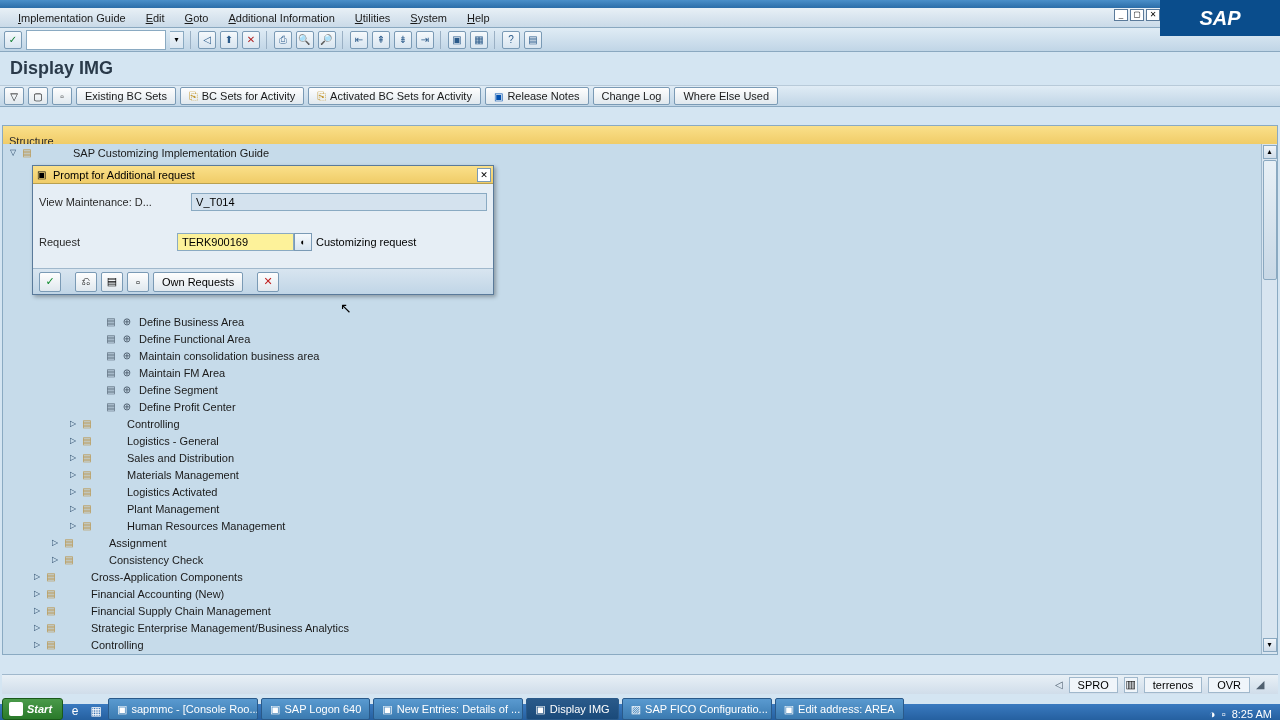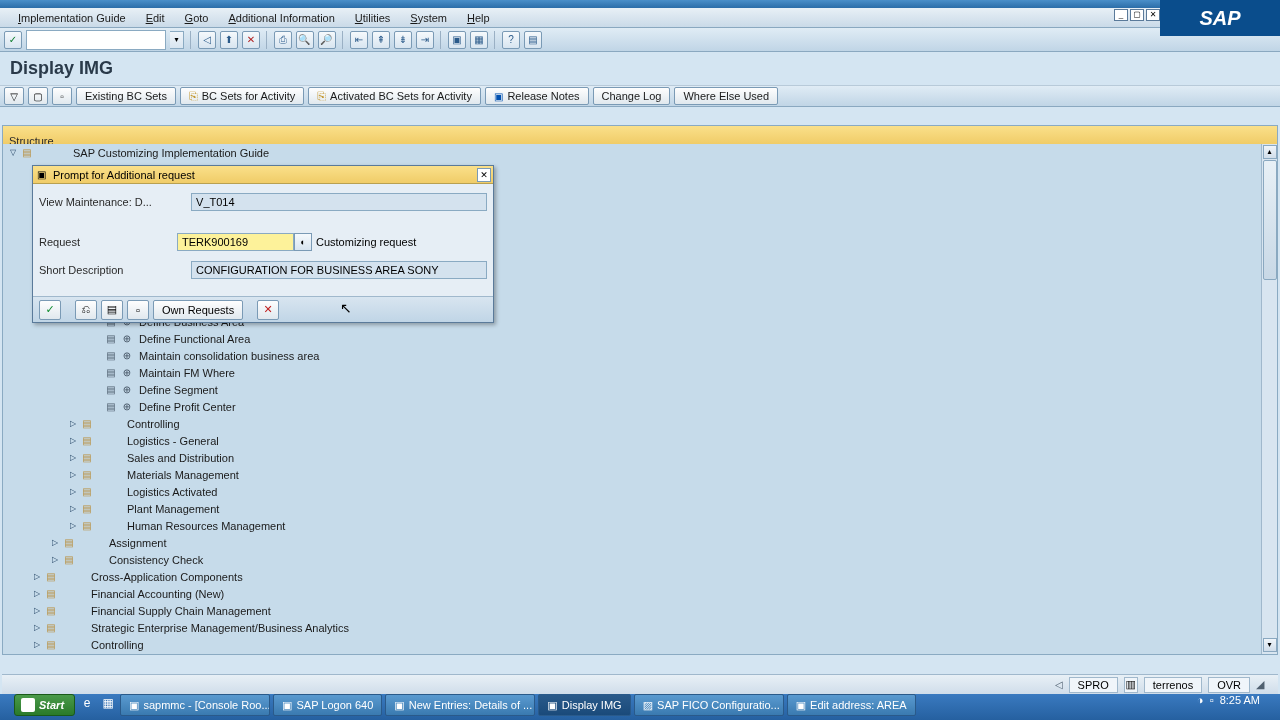--- a/index.html
+++ b/index.html
@@ -53,21 +53,21 @@
 .dialog-footer { height: 26px; background: linear-gradient(#d8e5f0, #c0d5e6); border-top: 1px solid #a0b8cc; display: flex; align-items: center; padding: 0 6px; gap: 4px; position: relative; }
 .dlg-btn { width: 22px; height: 20px; background: linear-gradient(#fefefe, #e0e8ee); border: 1px solid #7a9ab5; border-radius: 2px; display: inline-flex; align-items: center; justify-content: center; cursor: pointer; font-size: 11px; }
 .dlg-btn.text { width: auto; padding: 0 8px; }
 .dlg-btn.green { color: #0a8a2a; }
 .dlg-btn.red { color: #c02020; }
 .cursor-arrow { position: absolute; left: 340px; top: 300px; font-size: 14px; z-index: 200; color: #000; pointer-events: none; }
 
 .statusbar { position: absolute; left: 2px; right: 2px; bottom: 26px; height: 20px; background: linear-gradient(#e8f0f6, #d0ddea); border-top: 1px solid #a0b8cc; display: flex; align-items: center; justify-content: flex-end; padding: 0 6px; gap: 6px; }
 .status-cell { border: 1px solid #a0b8cc; padding: 1px 8px; height: 16px; display: flex; align-items: center; background: #f0f5fa; }
 
-.taskbar { position: absolute; left: 0; right: 0; bottom: 0; height: 26px; background: linear-gradient(#3a7ac0, #2560a0); display: flex; align-items: flex-start; padding: 0 14px; }
+.taskbar { position: absolute; left: 0; right: 0; bottom: 0; height: 16px; background: linear-gradient(#3a7ac0, #2560a0); display: flex; align-items: flex-end; padding: 0 2px; }
 .start-btn { height: 22px; padding: 0 10px 0 6px; background: linear-gradient(#4a9a4a, #2a7a2a); border-radius: 3px; color: #fff; font-weight: bold; font-style: italic; display: flex; align-items: center; gap: 4px; cursor: pointer; border: 1px solid #1a5a1a; }
 .task-item { height: 22px; padding: 0 8px; margin-left: 3px; background: linear-gradient(#5a9ad0, #3a7ab0); border: 1px solid #2a5a8a; border-radius: 2px; color: #fff; display: flex; align-items: center; gap: 4px; cursor: pointer; max-width: 150px; overflow: hidden; white-space: nowrap; }
 .task-item.active { background: linear-gradient(#2a5a8a, #1a4a7a); }
 .tray { margin-left: auto; display: flex; align-items: center; gap: 6px; padding: 0 6px; color: #fff; }
 .ql-icon { width: 18px; height: 18px; margin-left: 3px; display: inline-flex; align-items: center; justify-content: center; color: #fff; font-size: 12px; }
 </style>
 </head>
 <body>
 
 <div class="titlebar"></div>
@@ -154,21 +154,21 @@
         <div class="tree-row">
           <span style="width:96px"></span>
           <span class="exec-icon">▤</span>
           <span class="clock-icon">⊕</span>
           <span class="tree-label">Maintain consolidation business area</span>
         </div>
         <div class="tree-row">
           <span style="width:96px"></span>
           <span class="exec-icon">▤</span>
           <span class="clock-icon">⊕</span>
-          <span class="tree-label">Maintain FM Where</span>
+          <span class="tree-label">Maintain FM Area</span>
         </div>
         <div class="tree-row">
           <span style="width:96px"></span>
           <span class="exec-icon">▤</span>
           <span class="clock-icon">⊕</span>
           <span class="tree-label">Define Segment</span>
         </div>
         <div class="tree-row">
           <span style="width:96px"></span>
           <span class="exec-icon">▤</span>
@@ -294,24 +294,20 @@
     <div class="dialog-row">
       <span class="dialog-label">View Maintenance: D...</span>
       <span class="dialog-field wide">V_T014</span>
     </div>
     <div style="height:12px"></div>
     <div class="dialog-row">
       <span class="dialog-label">Request</span>
       <span class="dialog-field yellow" style="width:117px">TERK900169</span>
       <span class="f4-btn">◐</span>
       <span style="padding-left:4px">Customizing request</span>
-    </div>
-    <div class="dialog-row">
-      <span class="dialog-label">Short Description</span>
-      <span class="dialog-field wide">CONFIGURATION FOR BUSINESS AREA SONY</span>
     </div>
   </div>
   <div class="dialog-footer">
     <span class="dlg-btn green">✓</span>
     <span style="width:6px"></span>
     <span class="dlg-btn">⎌</span>
     <span class="dlg-btn">▤</span>
     <span class="dlg-btn">▫</span>
     <span class="dlg-btn text">Own Requests</span>
     <span style="width:6px"></span>

